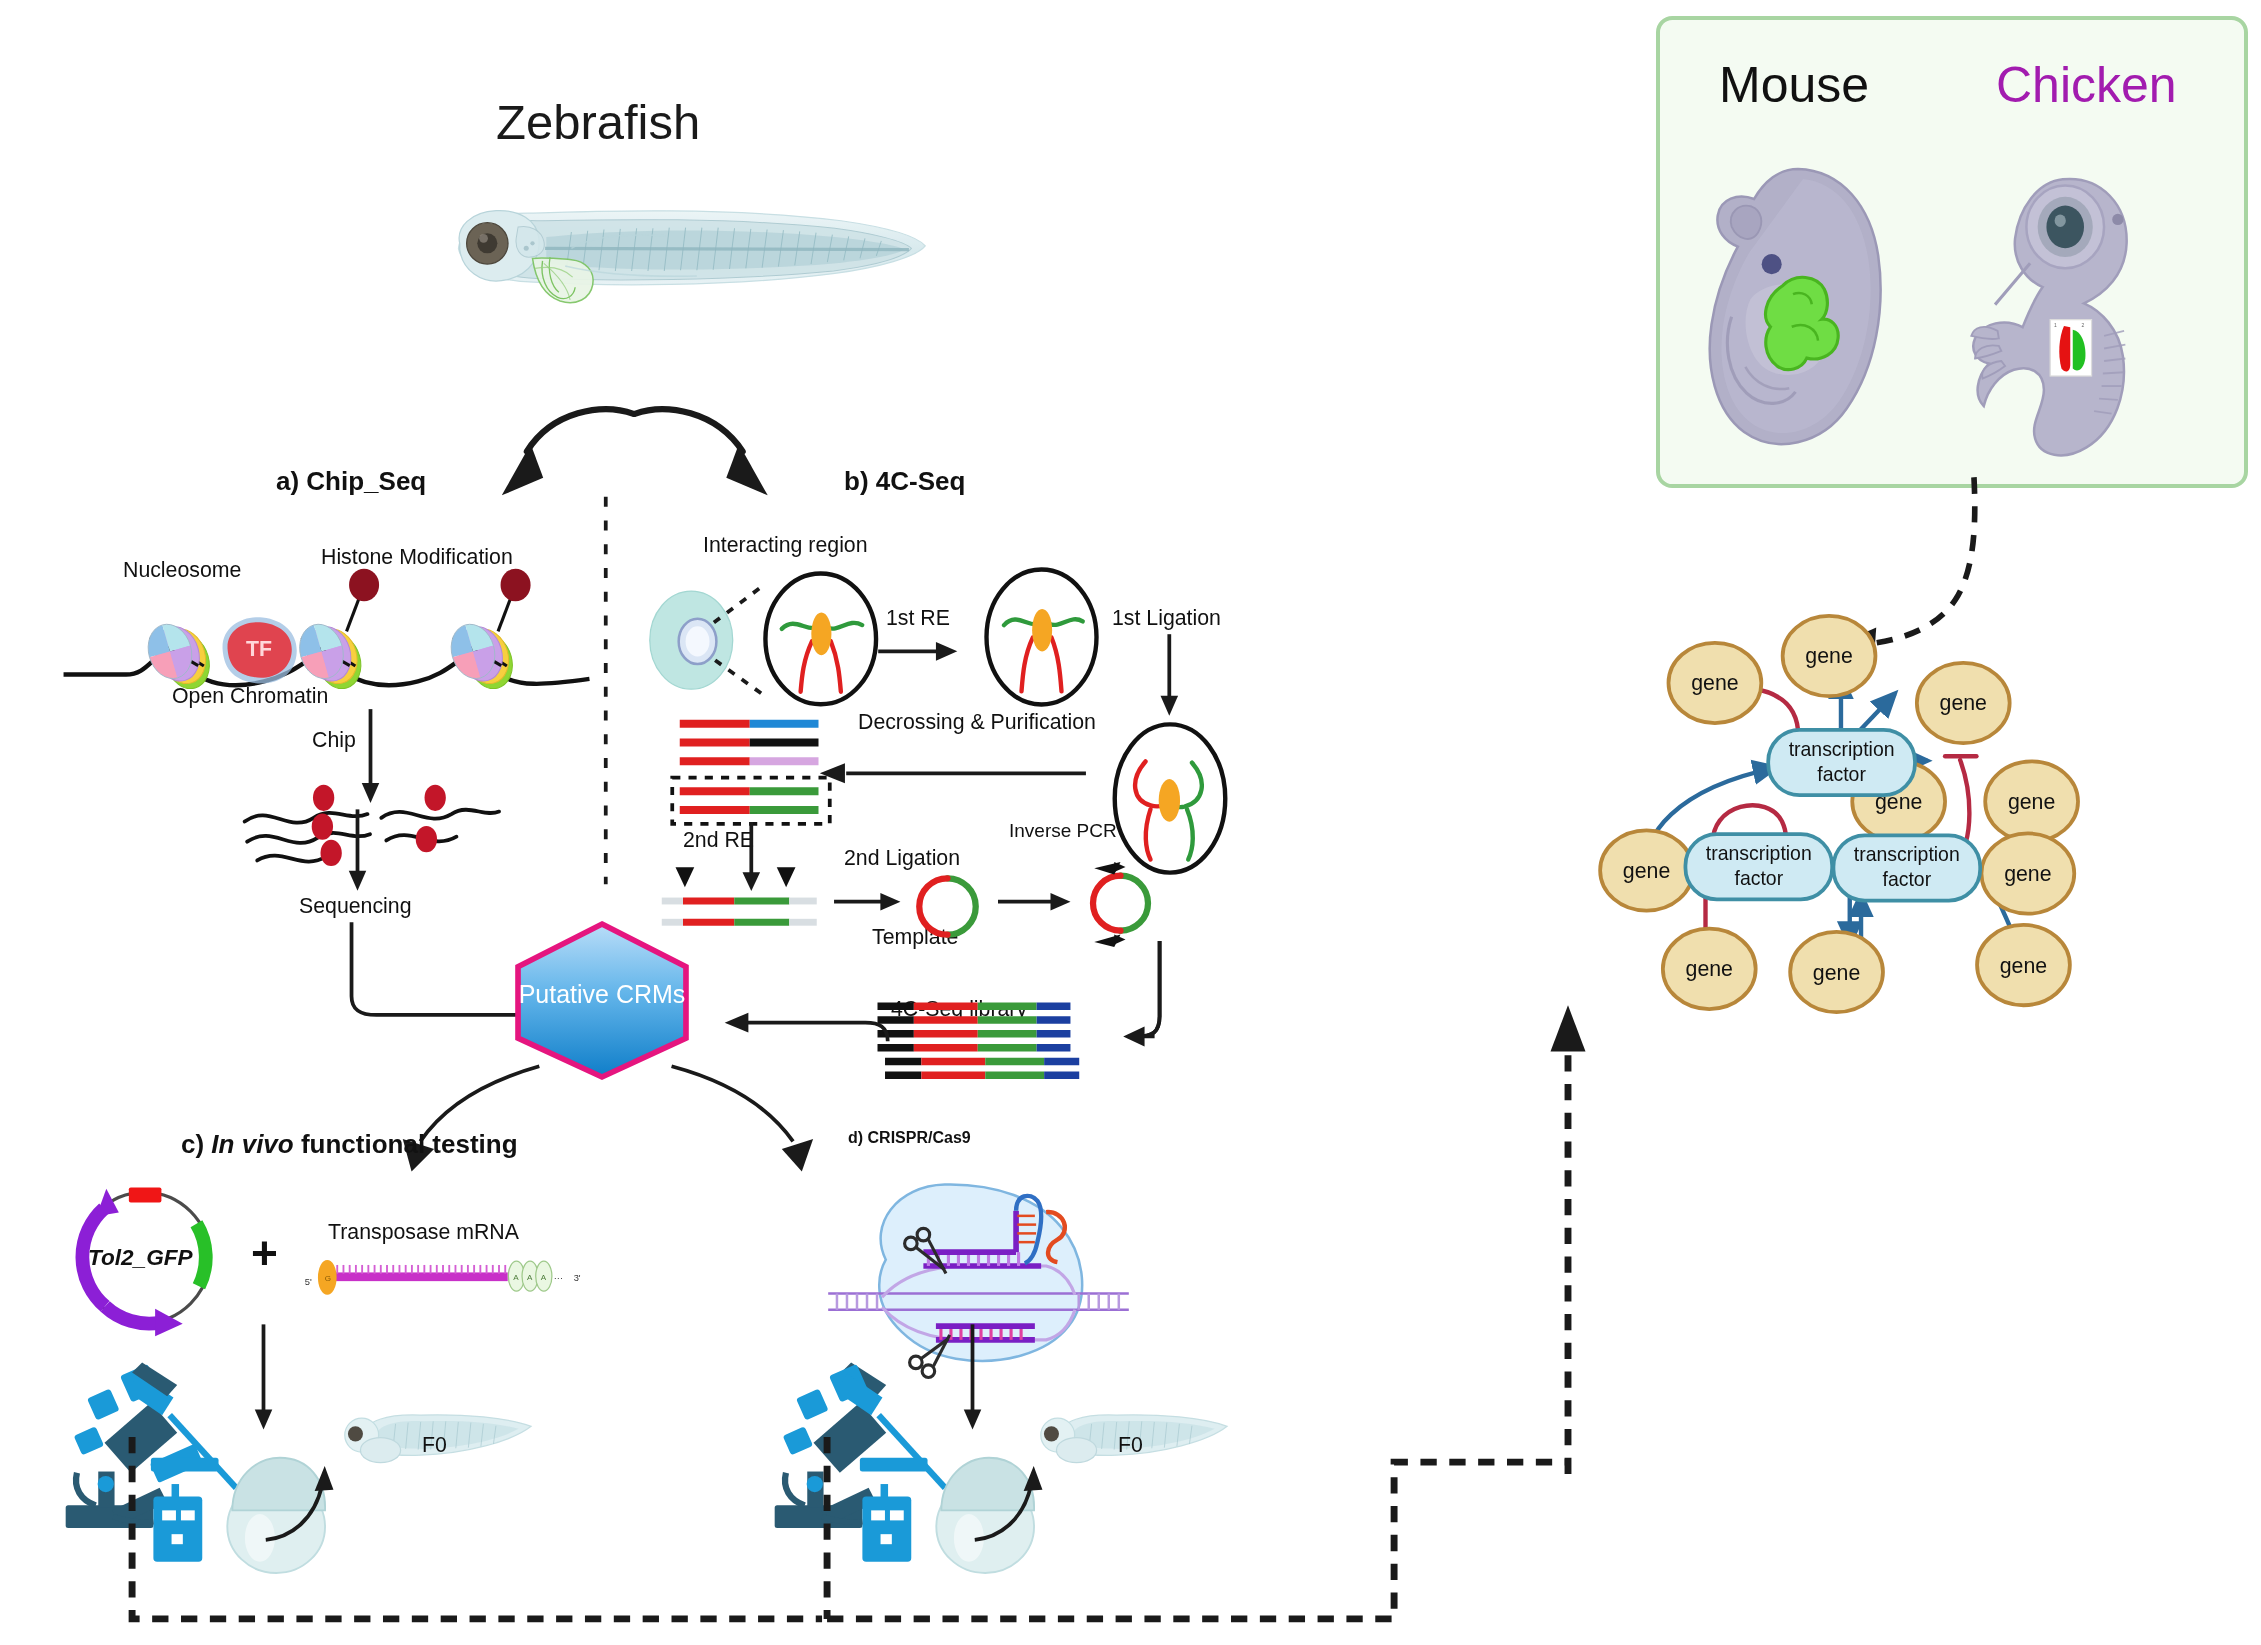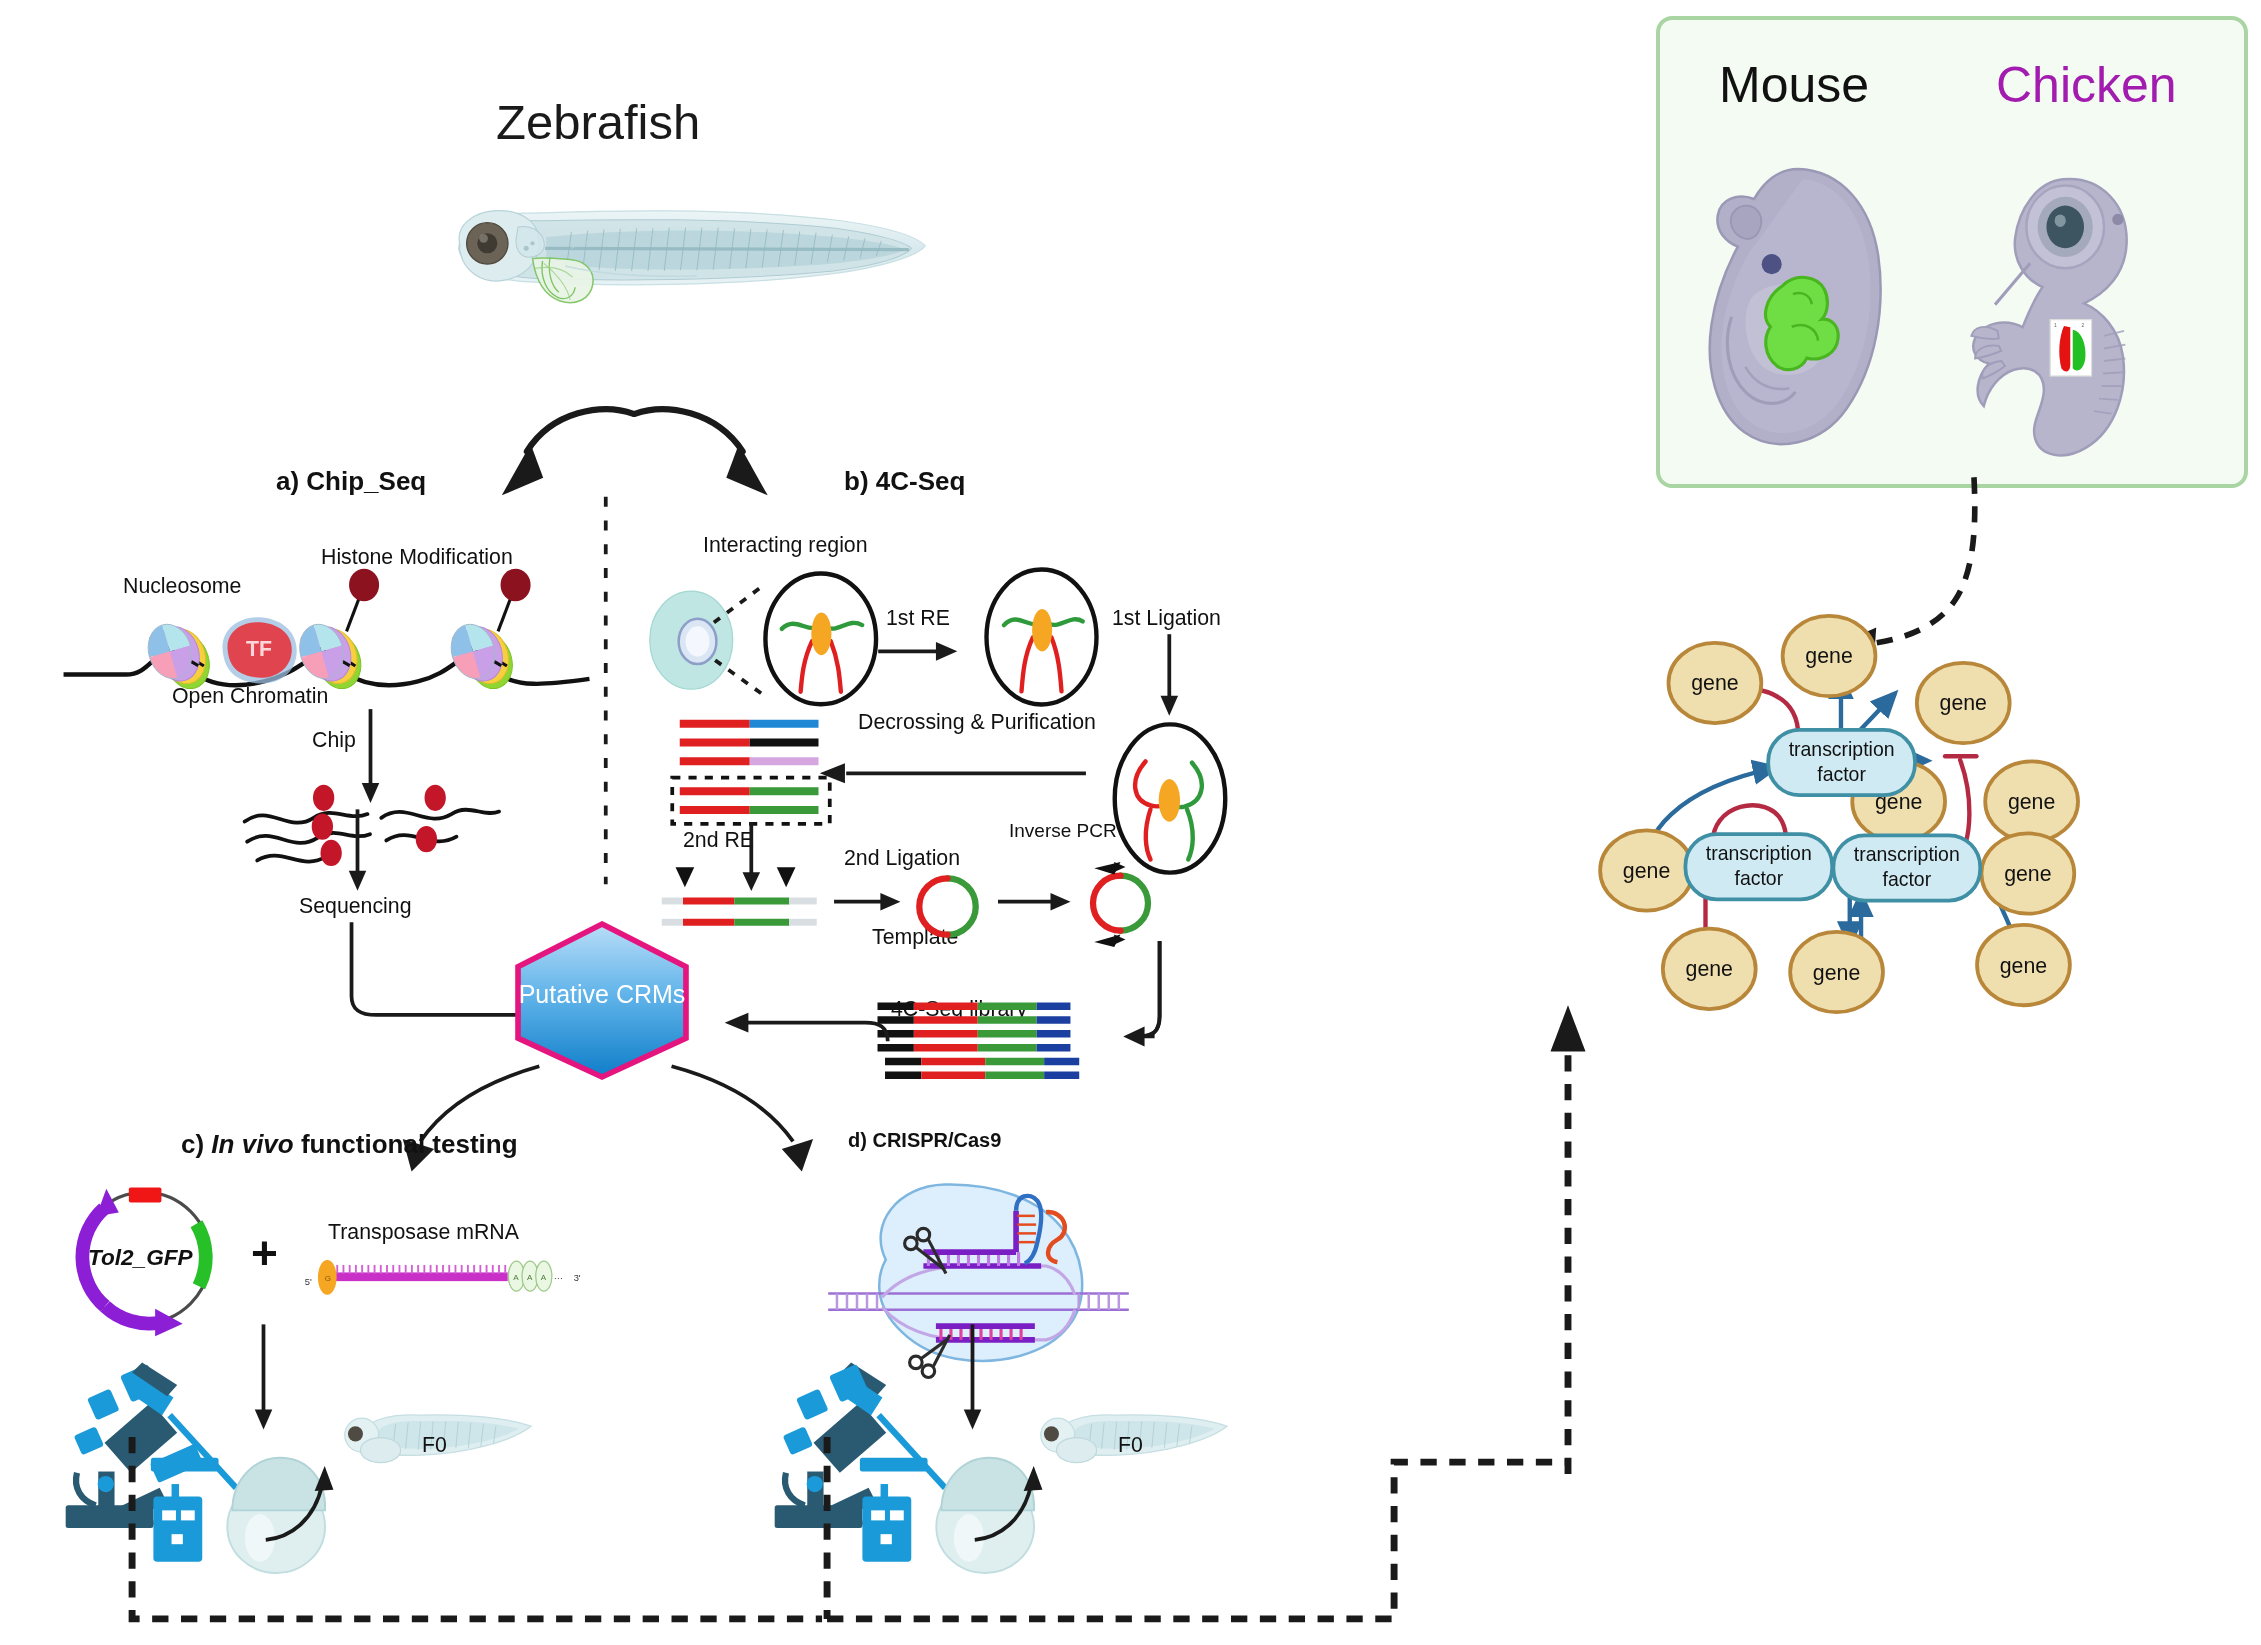--- a/index.html
+++ b/index.html
@@ -82,21 +82,21 @@
     <polygon points="518,78 564,160 498,132" fill="#1a1a1a"></polygon>
   </svg>
 
   <div class="lbl" style="left:276px;top:466px;font-size:26px;">a) Chip_Seq</div>
   <div class="lbl" style="left:844px;top:466px;font-size:26px;">b) 4C-Seq</div>
 
   <svg class="abs nolayer" style="left:602px;top:496px;" width="7.5" height="389" viewBox="0 0 12 620">
     <line x1="6" y1="0" x2="6" y2="620" stroke="#1a1a1a" stroke-width="6" stroke-dasharray="16 22"></line>
   </svg>
 
-  <div class="lbl thin" style="left:123px;top:558px;font-size:21.3px;margin-top:16px;">Nucleosome</div>
+  <div class="lbl thin" style="left:123px;top:558px;font-size:21.3px;">Nucleosome</div>
   <div class="lbl thin" style="left:321px;top:545px;font-size:21.3px;">Histone Modification</div>
   <div class="lbl thin" style="left:172px;top:684px;font-size:21.3px;">Open Chromatin</div>
   <div class="lbl thin" style="left:312px;top:728px;font-size:21.3px;">Chip</div>
   <div class="lbl thin" style="left:299px;top:894px;font-size:21.3px;">Sequencing</div>
 
   <svg class="abs" style="left:63px;top:565px;" width="527" height="144" viewBox="0 0 840 230">
     <defs>
       <g id="nuc">
         <ellipse cx="0" cy="0" rx="34" ry="44" fill="#8fd633" stroke="#7cc227" stroke-width="1.6" transform="translate(16,12) rotate(-16)"></ellipse>
         <ellipse cx="0" cy="0" rx="34" ry="44" fill="#f7cf3f" stroke="#e3bb2c" stroke-width="1.6" transform="translate(10,4) rotate(-16)"></ellipse>
@@ -352,21 +352,21 @@
   </svg>
 
   <svg class="abs nolayer" style="left:665px;top:1060px;" width="201" height="119" viewBox="0 0 320 190">
     <path d="M10,10 C62,24 152,56 204,130" fill="none" stroke="#1a1a1a" stroke-width="6"></path>
     <polygon points="218,178 186,142 236,126" fill="#1a1a1a"></polygon>
   </svg>
 
   <div class="lbl" style="left:181px;top:1129px;font-size:26px;">
     <span>c) </span><span style="font-style:italic;">In vivo</span><span> functional testing</span>
   </div>
-  <div class="lbl" style="left:848px;top:1129px;font-size:20px;">d) CRISPR/Cas9</div>
+  <div class="lbl" style="left:848px;top:1129px;font-size:16px;">d) CRISPR/Cas9</div>
 
   <svg class="abs" style="left:60px;top:1176px;" width="169" height="163" viewBox="0 0 270 260">
     <circle cx="135" cy="130" r="104" fill="none" stroke="#4b4b4b" stroke-width="5"></circle>
     <path d="M70,52 A104,104 0 0 0 72,208" fill="none" stroke="#8c1fd6" stroke-width="22" stroke-linecap="butt"></path>
     <path d="M72,208 A104,104 0 0 0 160,234" fill="none" stroke="#8c1fd6" stroke-width="22"></path>
     <polygon points="152,212 196,236 152,256" fill="#8c1fd6"></polygon>
     <polygon points="58,64 74,20 94,58" fill="#8c1fd6"></polygon>
     <path d="M218,76 A104,104 0 0 1 222,176" fill="none" stroke="#28c028" stroke-width="22" stroke-linecap="butt"></path>
     <rect x="110" y="18" width="52" height="24" rx="3" fill="#f01616"></rect>
   </svg>

